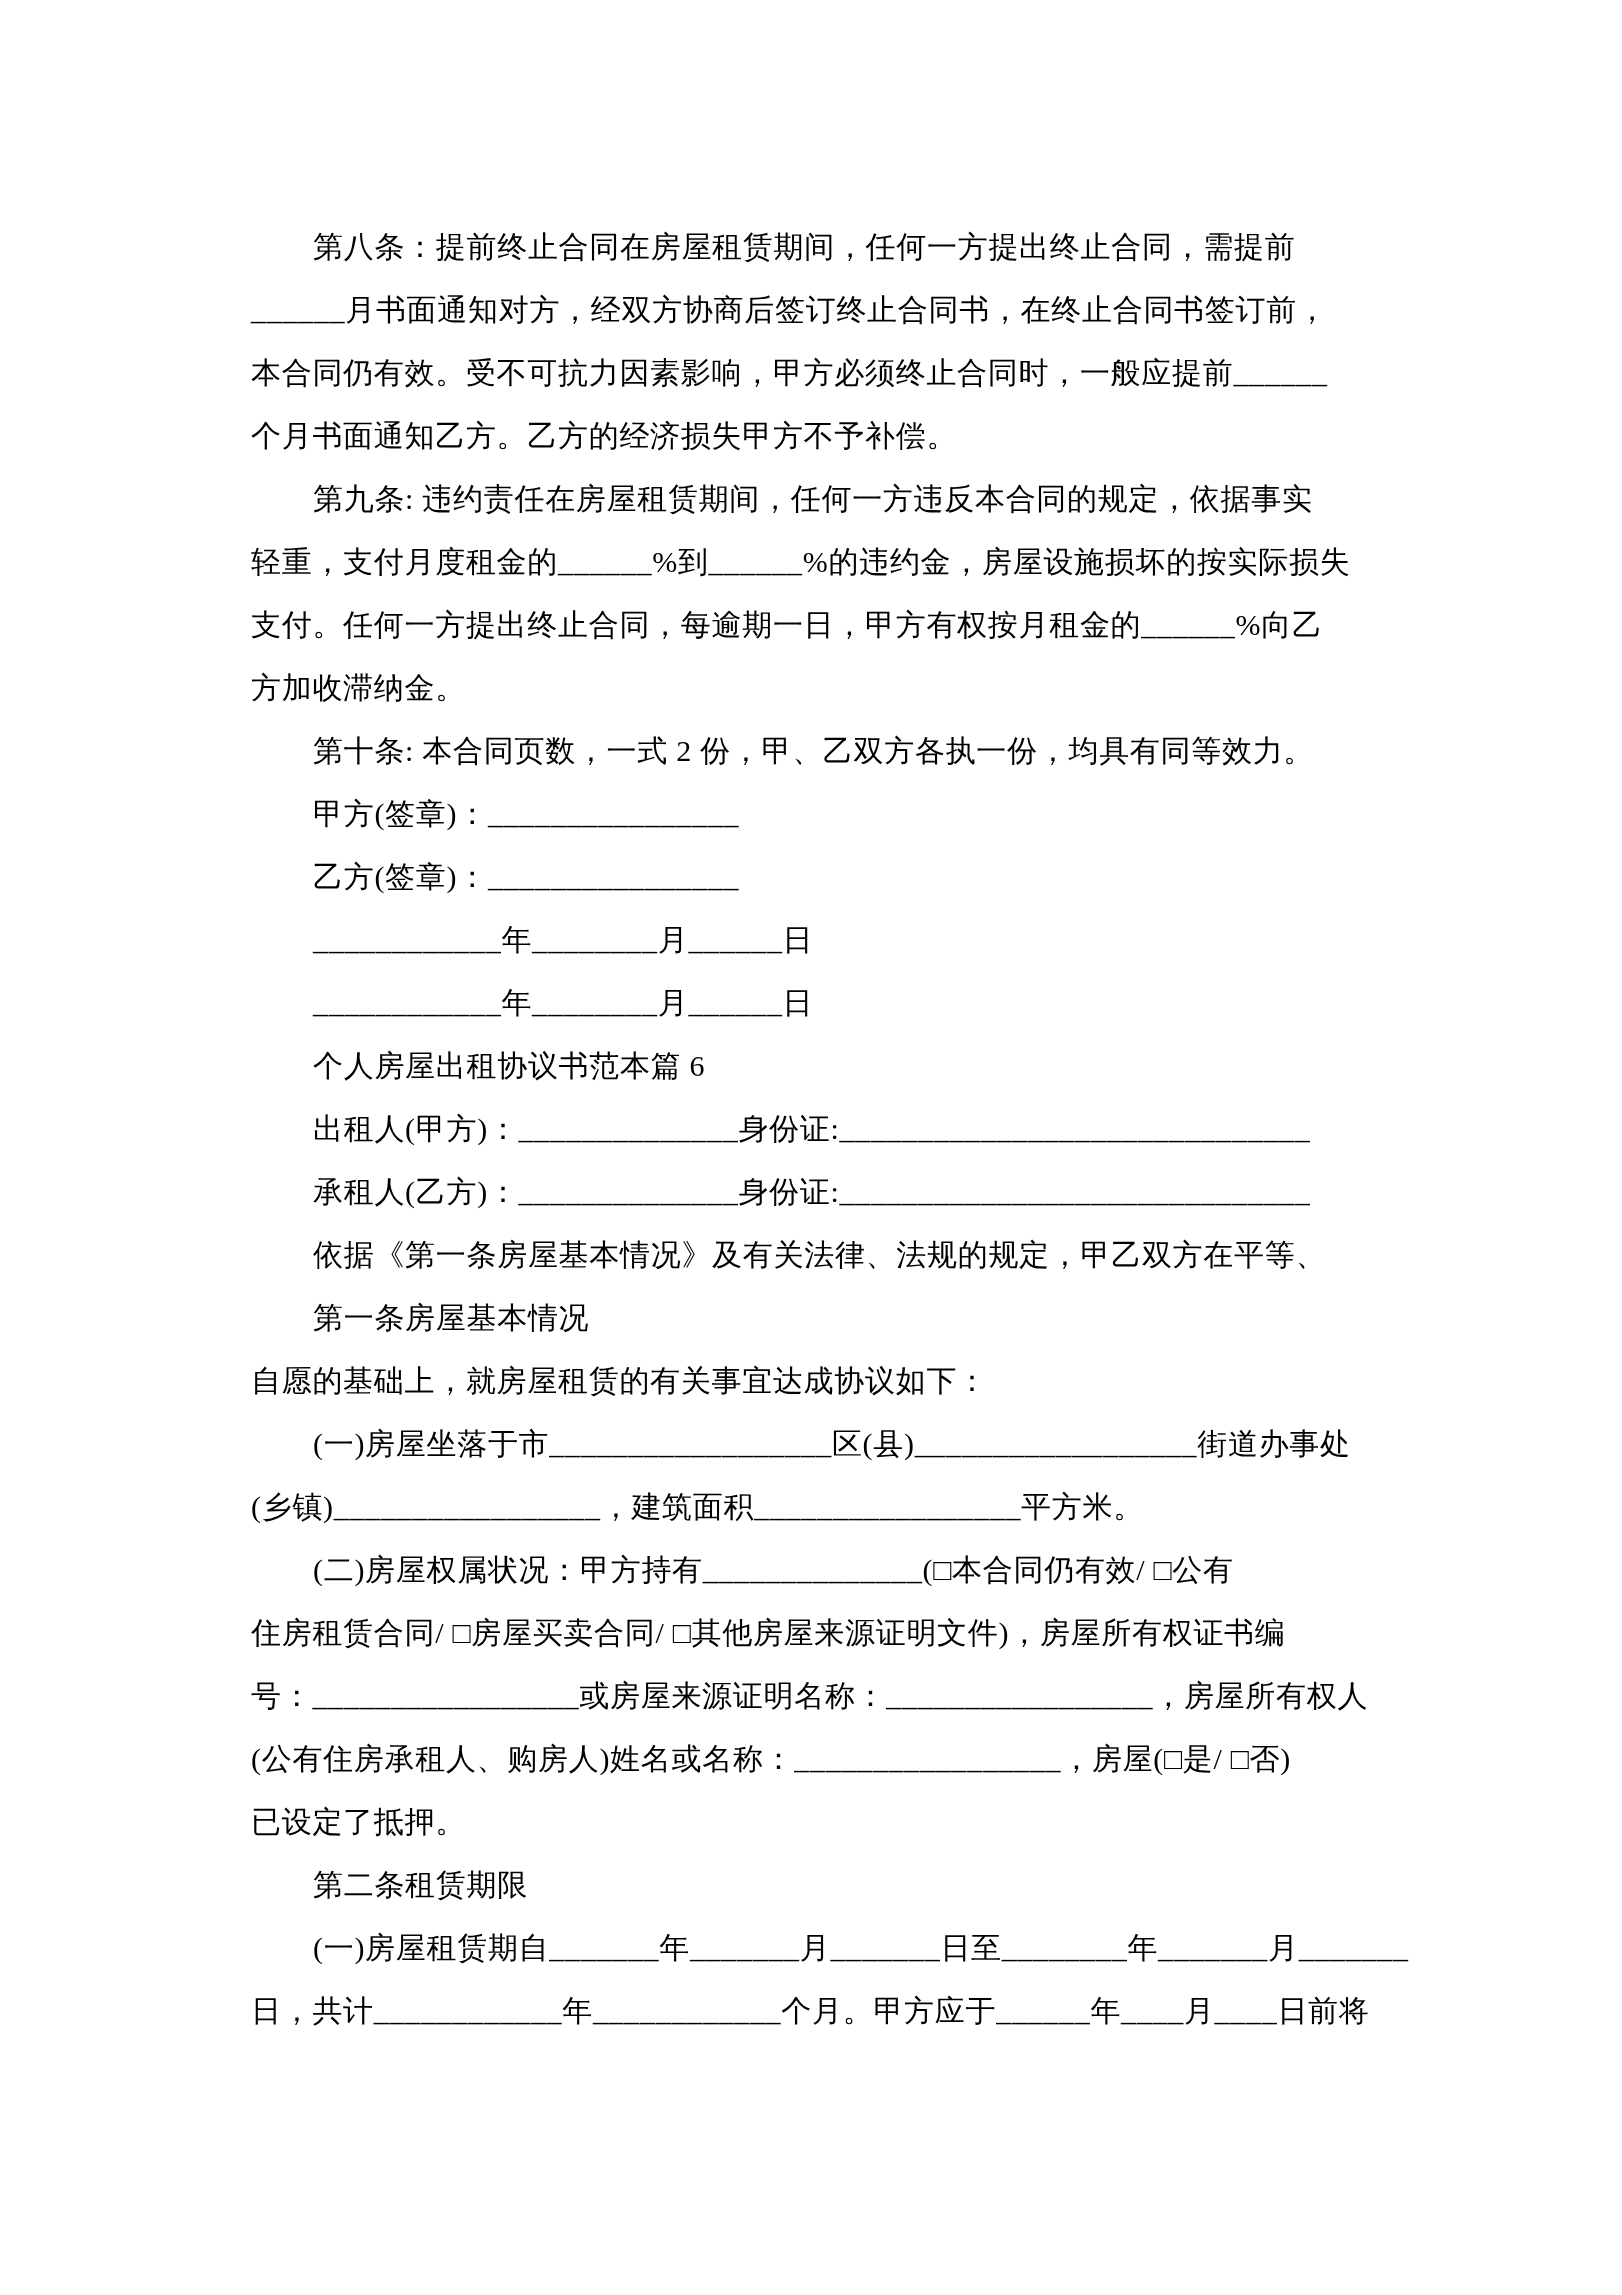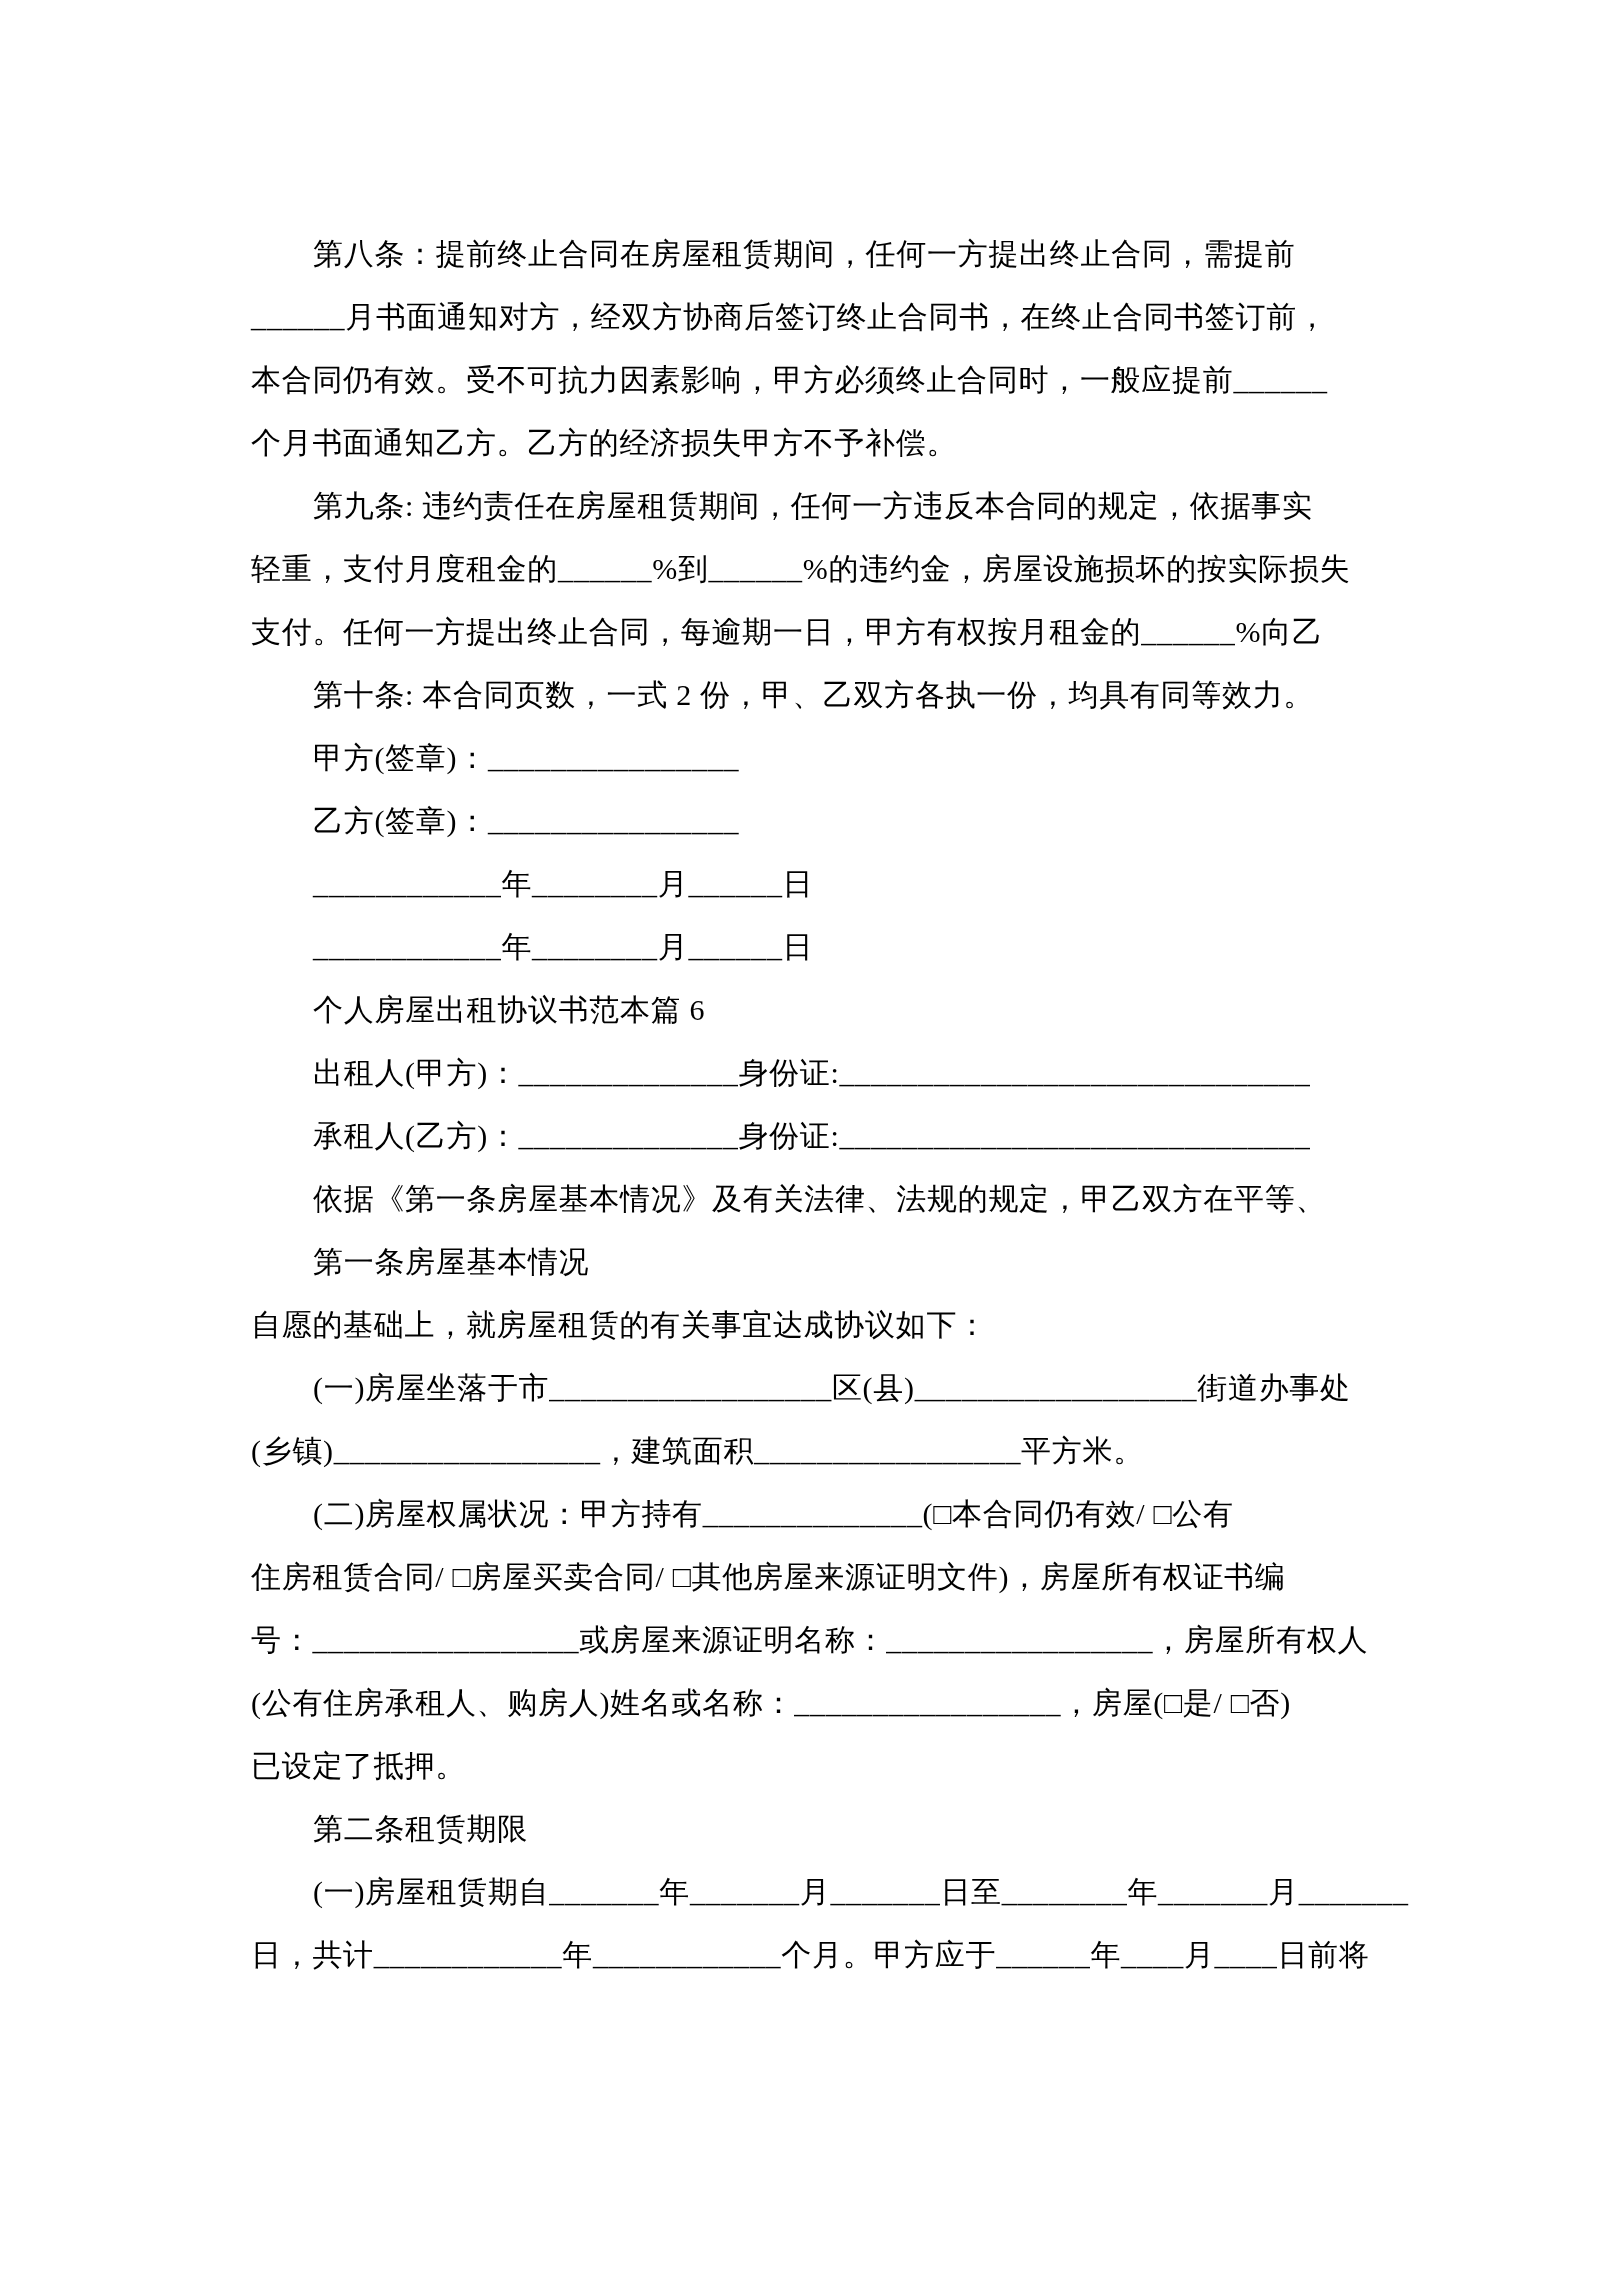--- a/index.html
+++ b/index.html
@@ -10,21 +10,21 @@
   .page {
     position: relative;
     width: 1623px;
     height: 2295px;
     background: #ffffff;
     overflow: hidden;
   }
   .doc {
     position: absolute;
     left: 251px;
-    top: 222px;
+    top: 215px;
     width: 1178px;
     color: #000000;
     font-family: "Liberation Serif", "DejaVu Serif", serif;
     font-size: 30px;
     line-height: 63px;
     letter-spacing: 0.7px;
   }
   .line {
     height: 63px;
     white-space: pre;
@@ -39,20 +39,21 @@
 
 <div class="page">
   <div class="doc">
     <div class="line indent">第八条：提前终止合同在房屋租赁期间，任何一方提出终止合同，需提前</div>
     <div class="line">______月书面通知对方，经双方协商后签订终止合同书，在终止合同书签订前，</div>
     <div class="line">本合同仍有效。受不可抗力因素影响，甲方必须终止合同时，一般应提前______</div>
     <div class="line">个月书面通知乙方。乙方的经济损失甲方不予补偿。</div>
     <div class="line indent">第九条: 违约责任在房屋租赁期间，任何一方违反本合同的规定，依据事实</div>
     <div class="line">轻重，支付月度租金的______%到______%的违约金，房屋设施损坏的按实际损失</div>
     <div class="line">支付。任何一方提出终止合同，每逾期一日，甲方有权按月租金的______%向乙</div>
+    <div class="line">方加收滞纳金。</div>
     <div class="line indent">第十条: 本合同页数，一式 2 份，甲、乙双方各执一份，均具有同等效力。</div>
     <div class="line indent">甲方(签章)：________________</div>
     <div class="line indent">乙方(签章)：________________</div>
     <div class="line indent">____________年________月______日</div>
     <div class="line indent">____________年________月______日</div>
     <div class="line indent">个人房屋出租协议书范本篇 6</div>
     <div class="line indent">出租人(甲方)：______________身份证:______________________________</div>
     <div class="line indent">承租人(乙方)：______________身份证:______________________________</div>
     <div class="line indent">依据《第一条房屋基本情况》及有关法律、法规的规定，甲乙双方在平等、</div>
     <div class="line indent">第一条房屋基本情况</div>

